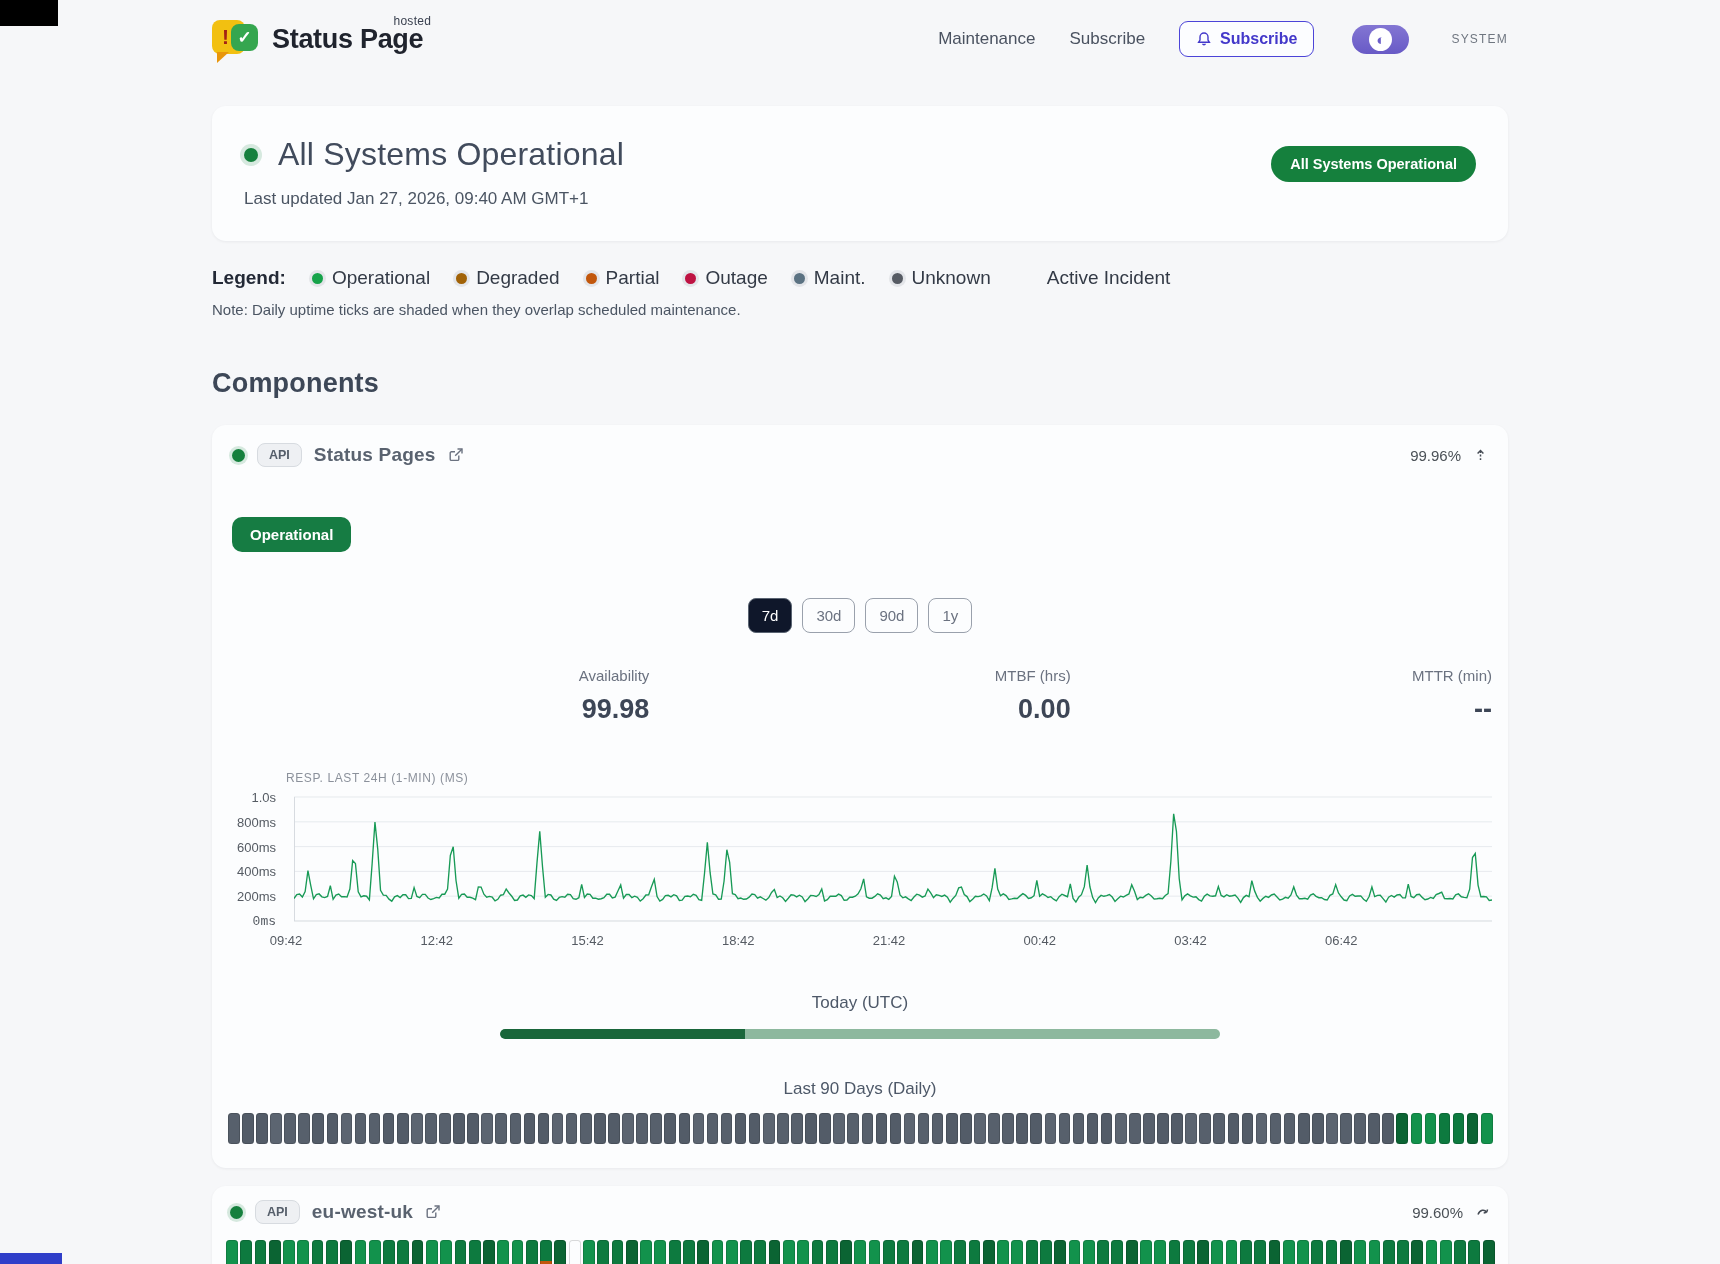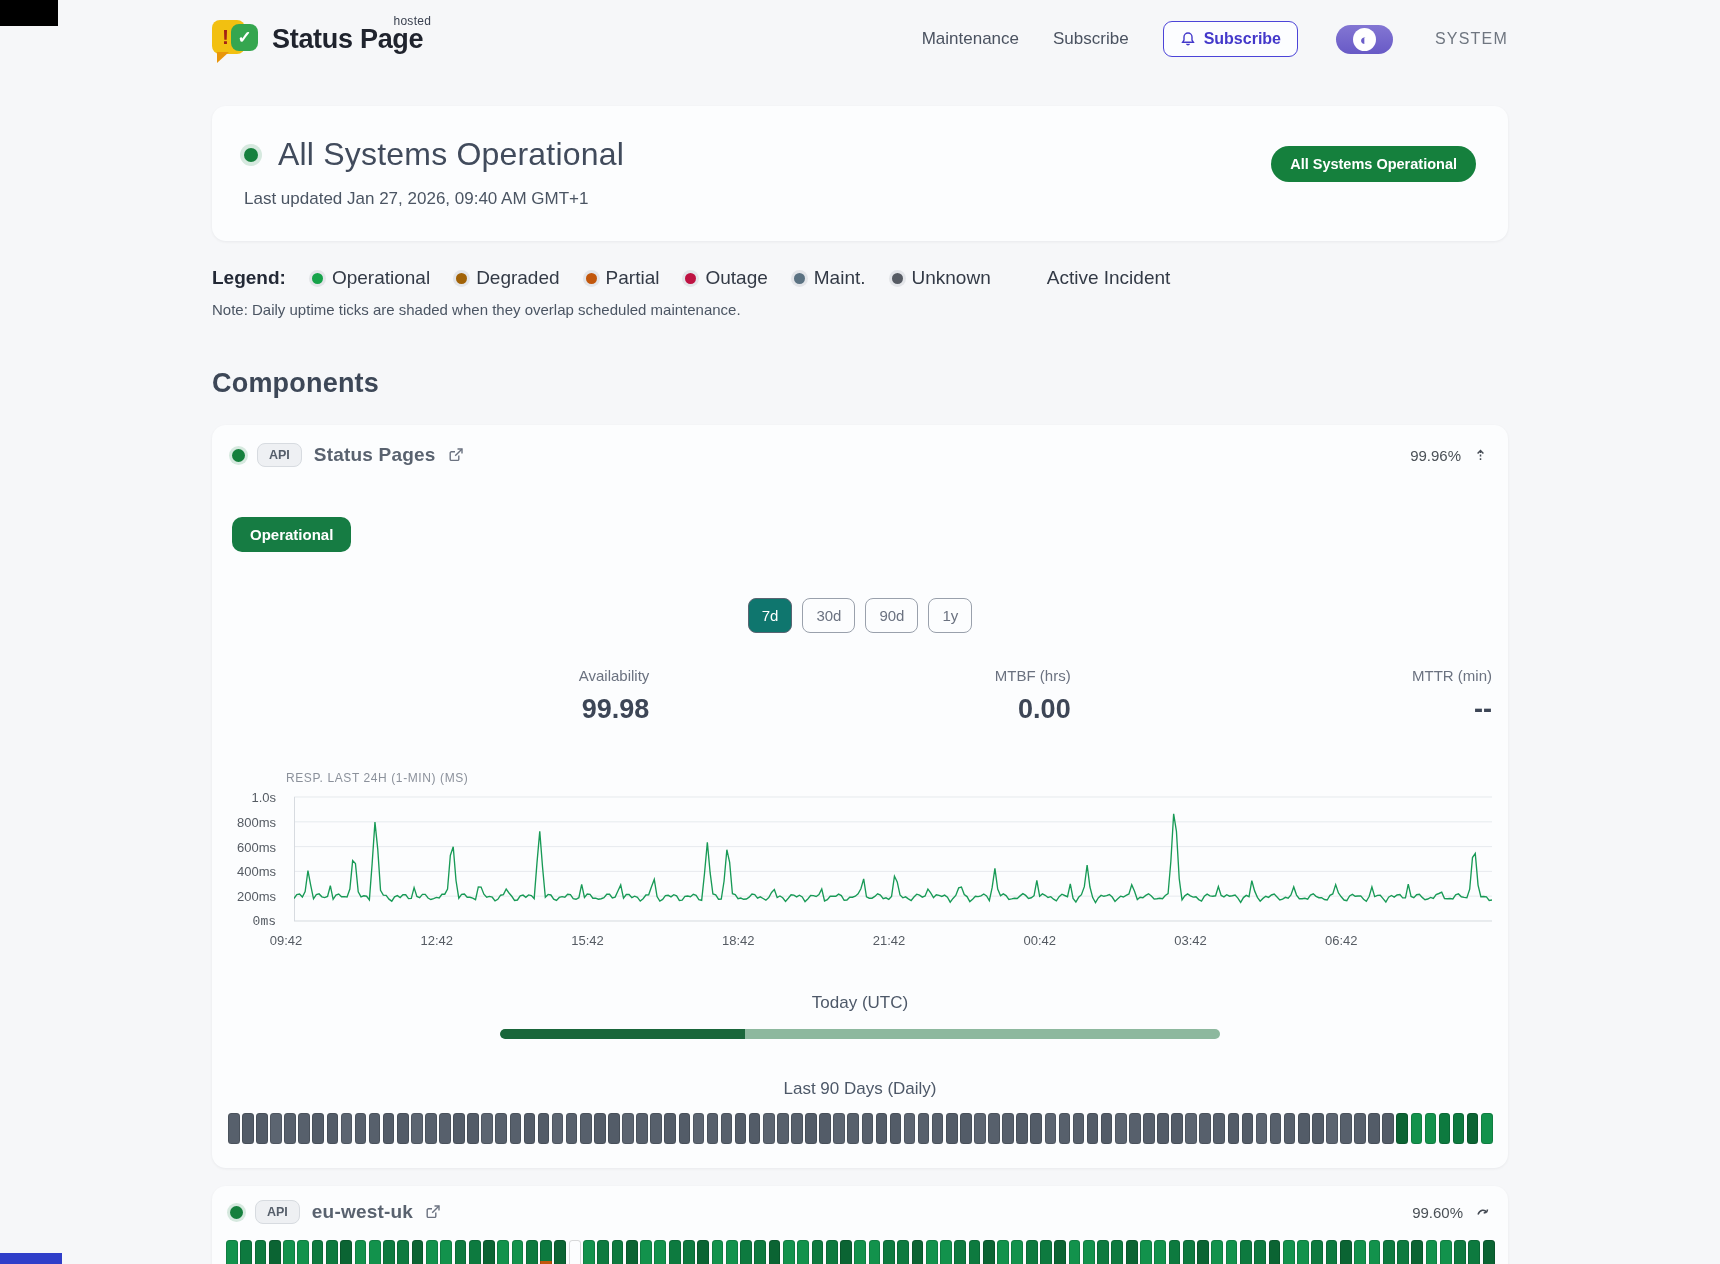--- a/index.html
+++ b/index.html
@@ -30,21 +30,21 @@
   .nav { margin-left:auto; display:flex; align-items:center; gap:34px; }
   .nav-link { font-size:17px; color:#4a5260; cursor:pointer; }
   .subscribe-btn { display:flex; align-items:center; gap:8px; background:#fcfdff;
     border:1.6px solid #4c44d8; border-radius:9px; padding:8px 16px;
     color:#4338ca; font-weight:700; font-size:16px; cursor:pointer; }
   .theme-toggle { position:relative; width:57px; height:29px; border-radius:15px;
     background:linear-gradient(180deg,#8376d3,#685ac6); cursor:pointer; margin-left:4px;}
   .theme-knob { position:absolute; left:17px; top:3px; width:23px; height:23px; border-radius:50%;
     background:#fff; display:flex; align-items:center; justify-content:center;
     font-size:15px; color:#6b5ec9; line-height:1; }
-  .theme-label { font-size:16px; letter-spacing:1.2px; color:#6f7680; margin-left:8px; }
+  .theme-label { font-size:12px; letter-spacing:1.2px; color:#6f7680; margin-left:8px; }
 
   
   .card { background:#fcfdfe; border-radius:14px; box-shadow:0 1px 3px rgba(16,24,40,.06); }
   .hero { margin-top:42px; padding:30px 32px 32px; display:flex; align-items:flex-start; }
   .hero-left { display:flex; flex-direction:column; gap:16px; }
   .hero-title-row { display:flex; align-items:center; gap:20px; }
   .dot { display:inline-block; border-radius:50%; }
   .dot-lg { width:14px; height:14px; background:#15803d; box-shadow:0 0 0 4px rgba(21,128,61,.16); }
   .hero-title { font-size:32px; font-weight:500; color:#414b5c; letter-spacing:0.2px; }
   .hero-updated { font-size:17px; color:#4b5563; }
@@ -72,21 +72,21 @@
   .pct { font-size:15px; color:#4a5056; }
   .chev-svg { width:15px; height:15px; stroke:#454b54; fill:none; stroke-width:1.5; cursor:pointer; }
 
   .status-badge-row { margin-top:50px; padding-left:4px; }
   .status-badge { display:inline-block; background:#167c43; color:#fff; font-weight:700; font-size:15px;
     padding:9px 18px; border-radius:10px; }
 
   .range-row { margin-top:46px; display:flex; justify-content:center; gap:10px; }
   .range-btn { border:1px solid #9aa1ac; background:transparent; color:#6b7280; font-size:15px;
     font-family:"Liberation Sans",sans-serif; border-radius:8px; padding:8px 13px; cursor:pointer; }
-  .range-btn.active { background:#0f766e; border-color:#5a6472; color:#fff; }
+  .range-btn.active { background:#0f172a; border-color:#5a6472; color:#fff; }
 
   .stats-row { margin-top:34px; display:grid; grid-template-columns:1fr 1fr 1fr; text-align:right; }
   .stat-label { font-size:15px; color:#6b7280; }
   .stat-value { margin-top:10px; font-size:27px; font-weight:600; color:#3d4656; }
 
   .chart-block { margin-top:46px; }
   .chart-heading { font-size:12px; letter-spacing:0.6px; color:#8b919b; margin-left:58px; }
   .chart-row { display:flex; margin-top:8px;gap:8px; }
   .ylabels { position:relative; width:58px; height:132px; }
   .ylabel { position:absolute; right:10px; font-size:13px; color:#555b63; transform:translateY(-50%); }

